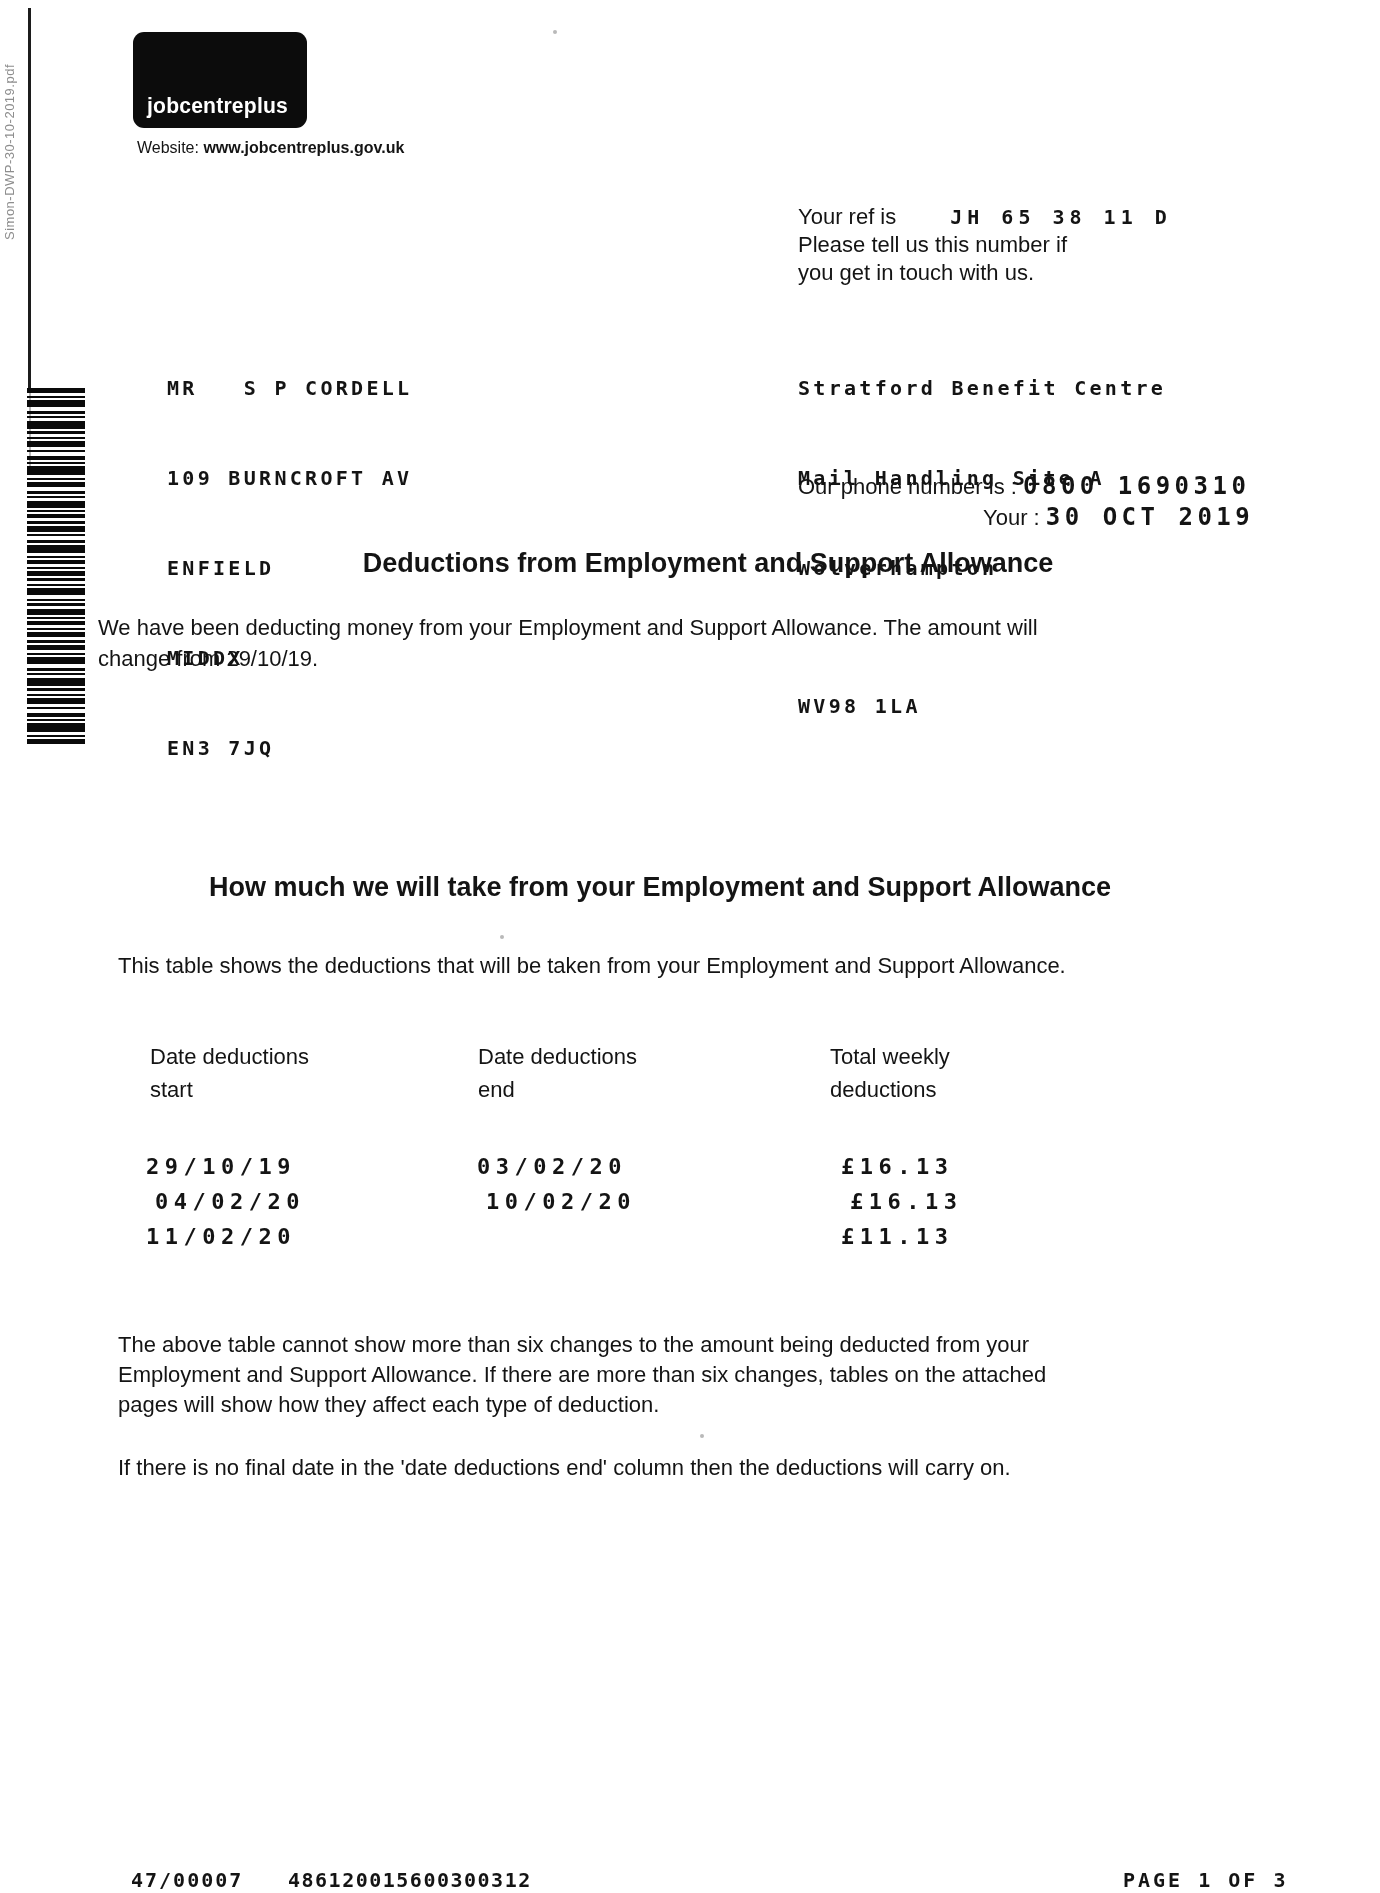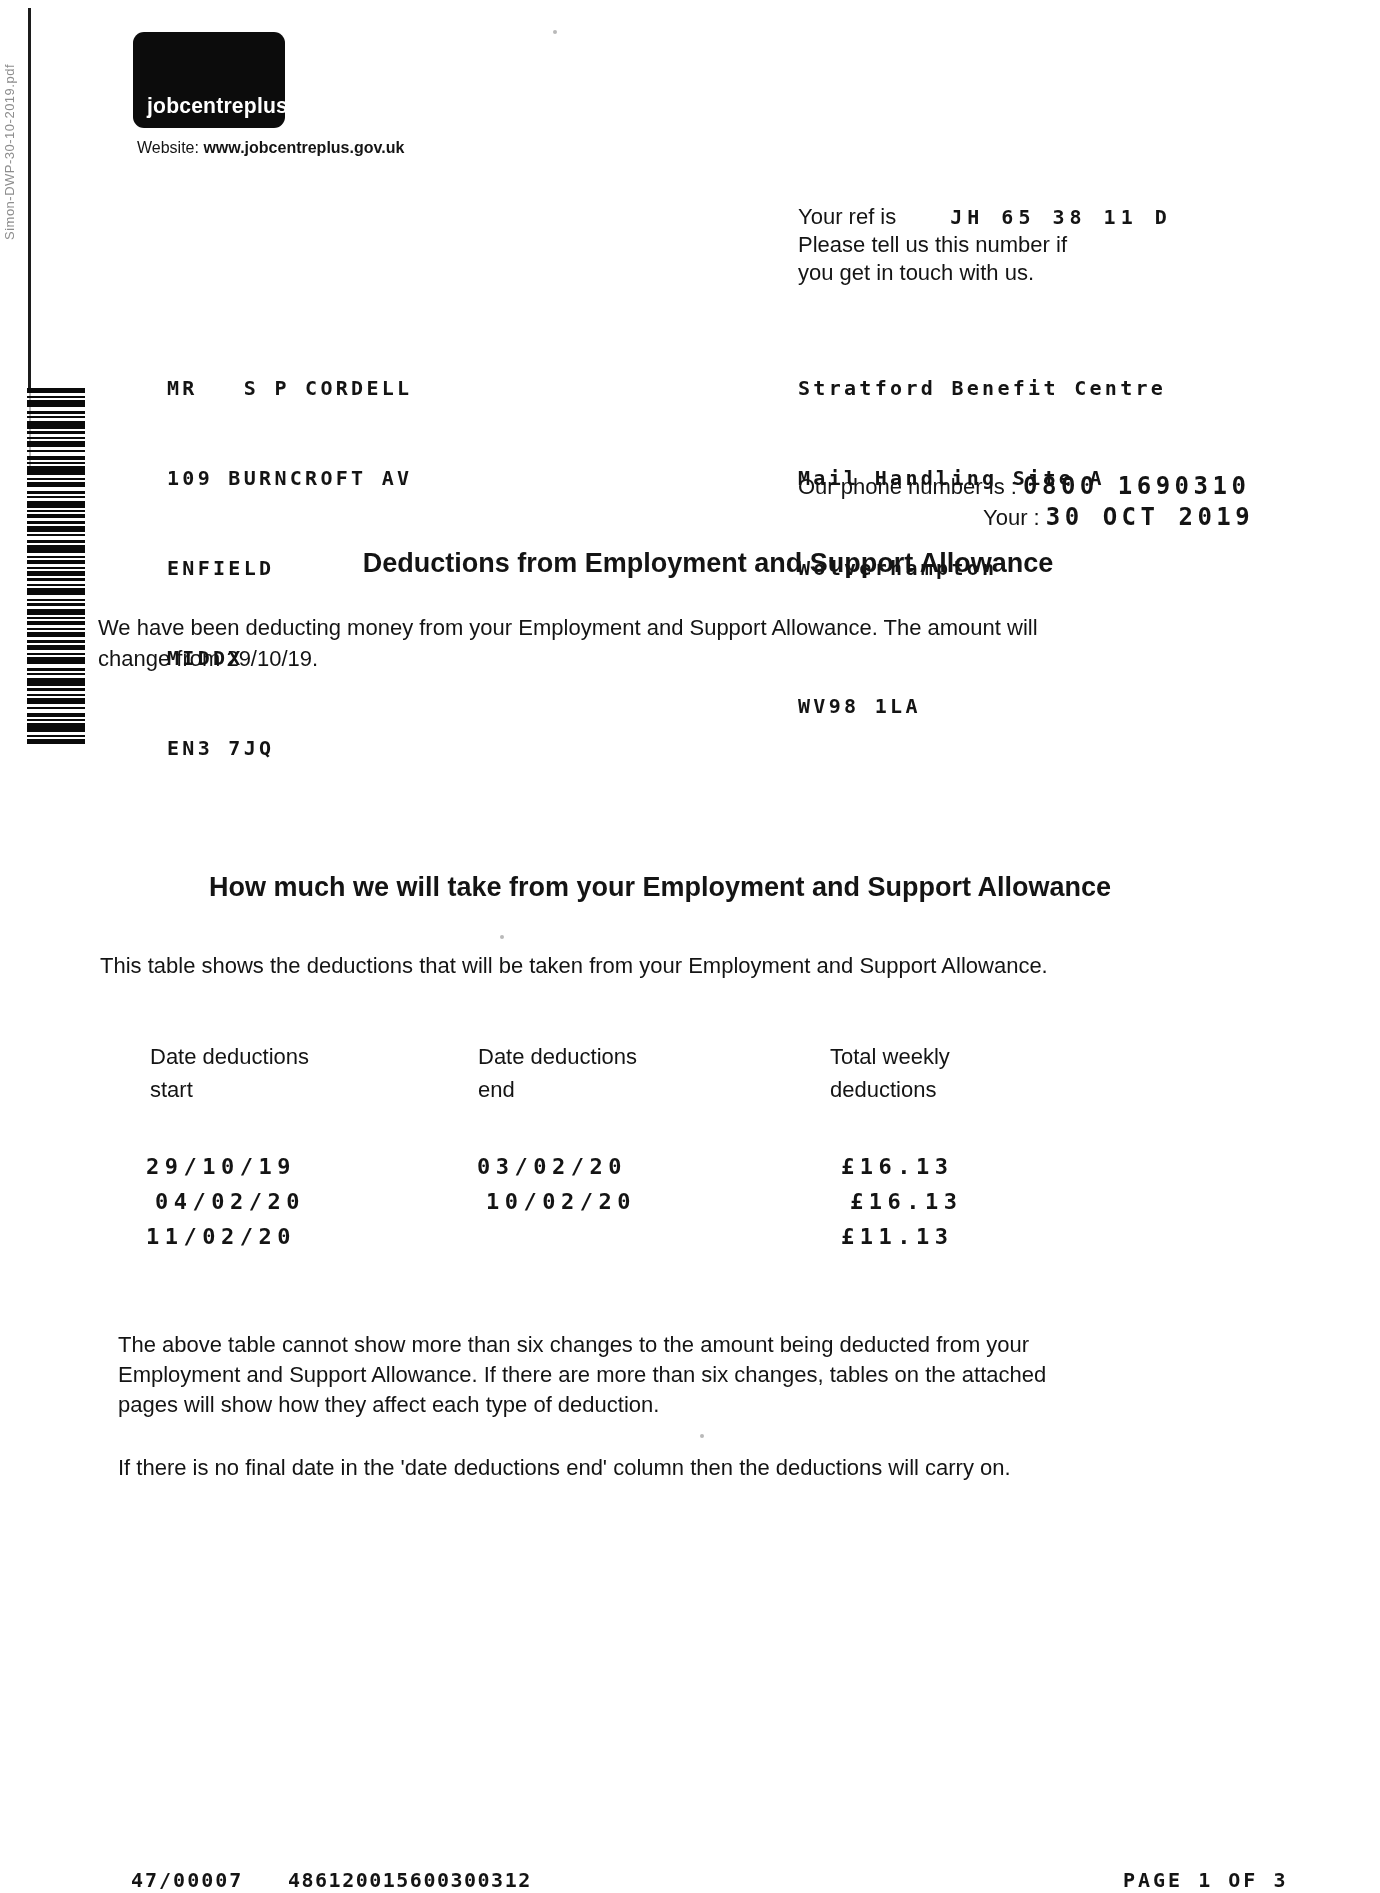--- a/index.html
+++ b/index.html
@@ -10,21 +10,21 @@
 
   
   .filename-vert{position:absolute;left:2px;top:240px;transform:rotate(-90deg);
     transform-origin:left top;color:#8d8d8d;font-size:13px;letter-spacing:.5px;white-space:nowrap;}
   .edge-line{position:absolute;left:28px;top:8px;width:3px;height:382px;background:#1c1c1c;}
   .edge-line-faint{position:absolute;left:29px;top:390px;width:2px;height:84px;background:#b8b8b8;}
   .barcode{position:absolute;left:27px;top:388px;width:58px;height:359px;overflow:hidden;}
   .barcode .bar{width:100%;background:#0a0a0a;}
 
   
-  .logo{position:absolute;left:133px;top:32px;width:152px;height:96px;background:#0c0c0c;border-radius:11px;}
+  .logo{position:absolute;left:133px;top:32px;width:174px;height:96px;background:#0c0c0c;border-radius:11px;}
   .logo span{position:absolute;left:14px;bottom:9px;color:#fff;font-weight:700;font-size:22px;
     letter-spacing:.2px;transform:scaleX(.96);transform-origin:left;}
   .website{position:absolute;left:137px;top:139px;font-size:16px;}
   .website b{font-weight:700;}
 
   
   .ref-block{position:absolute;left:798px;top:203px;font-size:22px;line-height:28px;}
   .ref-val{font-family:"DejaVu Sans Mono", monospace;font-weight:700;font-size:20px;
     letter-spacing:5px;margin-left:54px;}
 
@@ -39,21 +39,21 @@
   .date-line{position:absolute;left:983px;top:503px;font-size:22px;}
 
   .title1{position:absolute;left:48px;top:548px;width:1320px;text-align:center;
     font-size:27px;font-weight:700;margin:0;}
   .title2{position:absolute;left:0px;top:872px;width:1320px;text-align:center;
     font-size:27px;font-weight:700;margin:0;}
 
   .para{position:absolute;font-size:22px;line-height:31px;margin:0;white-space:pre-line;}
   .p1{left:98px;top:612px;}
   .p2{left:98px;top:693px;}
-  .p3{left:100px;top:950px;}
+  .p3{left:118px;top:950px;}
   .p4{left:118px;top:1330px;line-height:30px;}
   .p5{left:118px;top:1452px;}
 
   
   .thead{position:absolute;top:1040px;font-size:22px;line-height:33px;}
   .th-start{left:150px;} .th-end{left:478px;} .th-total{left:830px;}
   .trow{position:absolute;left:0;width:100%;height:30px;}
   .trow .cell{position:absolute;font-size:22px;letter-spacing:5.5px;}
   .c-start{left:146px;} .c-end{left:477px;} .c-amount{left:841px;}
   .r0{top:1154px;} .r1{top:1189px;margin-left:9px;} .r2{top:1224px;}

